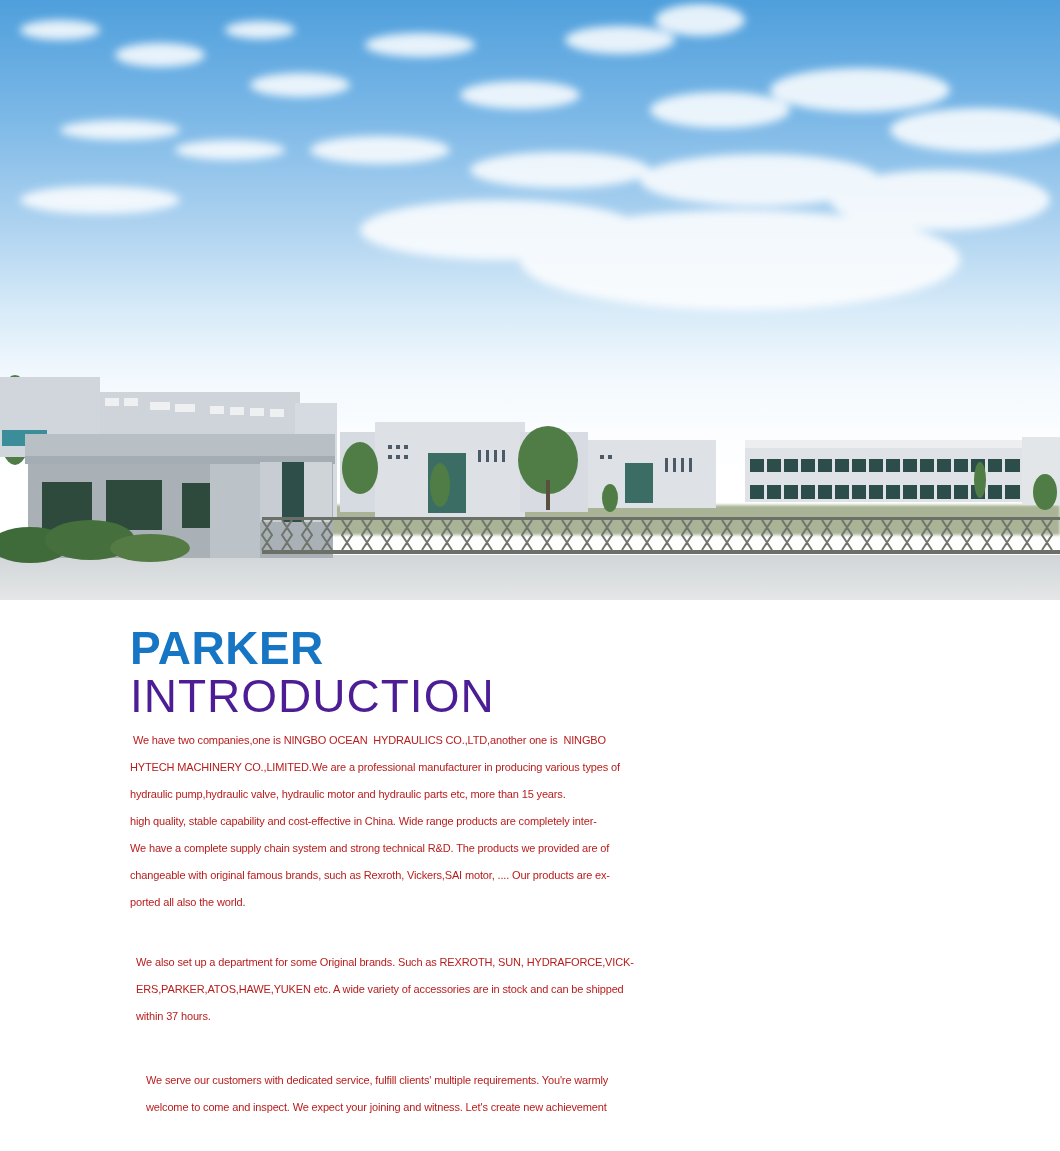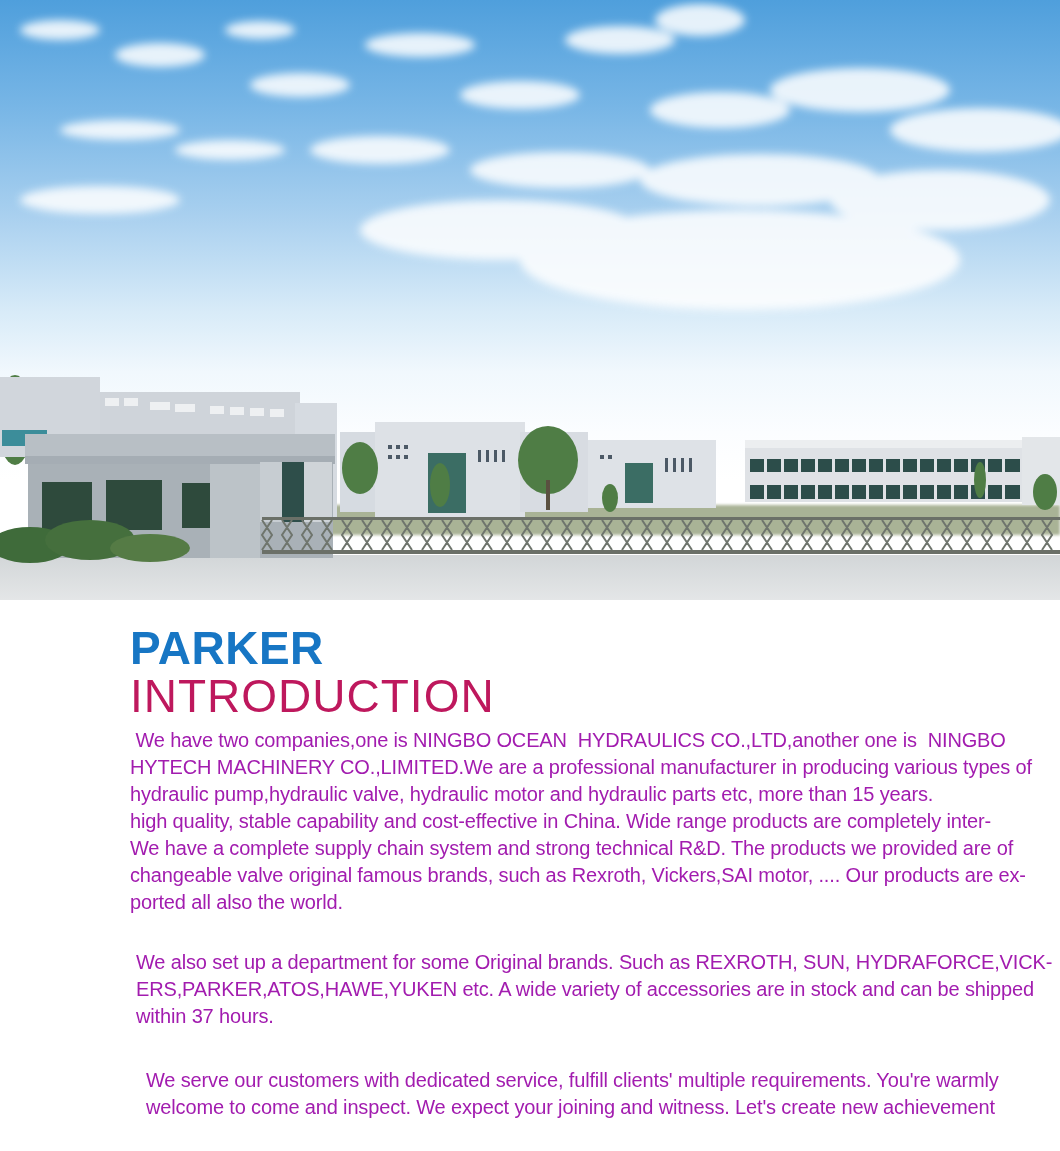--- a/index.html
+++ b/index.html
@@ -4,23 +4,23 @@
 <style>
   html, body { margin: 0; padding: 0; background: #ffffff; }
   body { width: 1060px; height: 1151px; position: relative; overflow: hidden; font-family: "Liberation Sans", sans-serif; }
 
   .hero { position: absolute; left: 0; top: 0; width: 1060px; height: 600px; overflow: hidden;
     background: linear-gradient(180deg, #4f9fdc 0%, #78b6e6 18%, #a9d0ef 36%, #d8ebf8 52%, #f1f8fd 62%, #fbfdff 72%, #ffffff 80%); }
   .hero svg { position: absolute; left: 0; top: 0; }
 
   .intro { position: absolute; left: 130px; top: 624px; width: 800px; }
   .title-1 { font-family: "Liberation Sans", sans-serif; font-weight: 700; font-size: 46px; line-height: 48px; color: #1776c4; letter-spacing: 0.5px; margin: 0; }
-  .title-2 { font-family: "Liberation Sans", sans-serif; font-weight: 400; font-size: 46px; line-height: 48px; color: #be185d; letter-spacing: 1px; margin: 0; }
-
-  .body-text { position: absolute; left: 130px; width: 800px; color: #a21caf; font-family: "Liberation Sans", sans-serif; font-size: 20px; line-height: 27px; letter-spacing: -0.15px; }
+  .title-2 { font-family: "Liberation Sans", sans-serif; font-weight: 400; font-size: 46px; line-height: 48px; color: #4c1d95; letter-spacing: 1px; margin: 0; }
+
+  .body-text { position: absolute; left: 130px; width: 800px; color: #b91c1c; font-family: "Liberation Sans", sans-serif; font-size: 11px; line-height: 27px; letter-spacing: -0.15px; }
   .body-text .ln { display: block; white-space: pre; }
   #p1 { top: 727px; }
   #p2 { top: 943px; }
   #p3 { top: 1051px; }
 </style>
 </head>
 <body>
 
 <div class="hero">
   <svg width="1060" height="600" viewBox="0 0 1060 600">
@@ -179,21 +179,21 @@
   <h1 class="title-1">PARKER</h1>
   <h2 class="title-2">INTRODUCTION</h2>
 </div>
 
 <p class="body-text" id="p1" style="margin:0;">
   <span class="ln"> We have two companies,one is NINGBO OCEAN  HYDRAULICS CO.,LTD,another one is  NINGBO</span>
   <span class="ln">HYTECH MACHINERY CO.,LIMITED.We are a professional manufacturer in producing various types of</span>
   <span class="ln">hydraulic pump,hydraulic valve, hydraulic motor and hydraulic parts etc, more than 15 years.</span>
   <span class="ln">high quality, stable capability and cost-effective in China. Wide range products are completely inter-</span>
   <span class="ln">We have a complete supply chain system and strong technical R&amp;D. The products we provided are of</span>
-  <span class="ln">changeable valve original famous brands, such as Rexroth, Vickers,SAI motor, .... Our products are ex-</span>
+  <span class="ln">changeable with original famous brands, such as Rexroth, Vickers,SAI motor, .... Our products are ex-</span>
   <span class="ln">ported all also the world.</span>
 </p>
 
 <p class="body-text" id="p2" style="margin:6px;">
   <span class="ln">We also set up a department for some Original brands. Such as REXROTH, SUN, HYDRAFORCE,VICK-</span>
   <span class="ln">ERS,PARKER,ATOS,HAWE,YUKEN etc. A wide variety of accessories are in stock and can be shipped</span>
   <span class="ln">within 37 hours.</span>
 </p>
 
 <p class="body-text" id="p3" style="margin:16px;">

